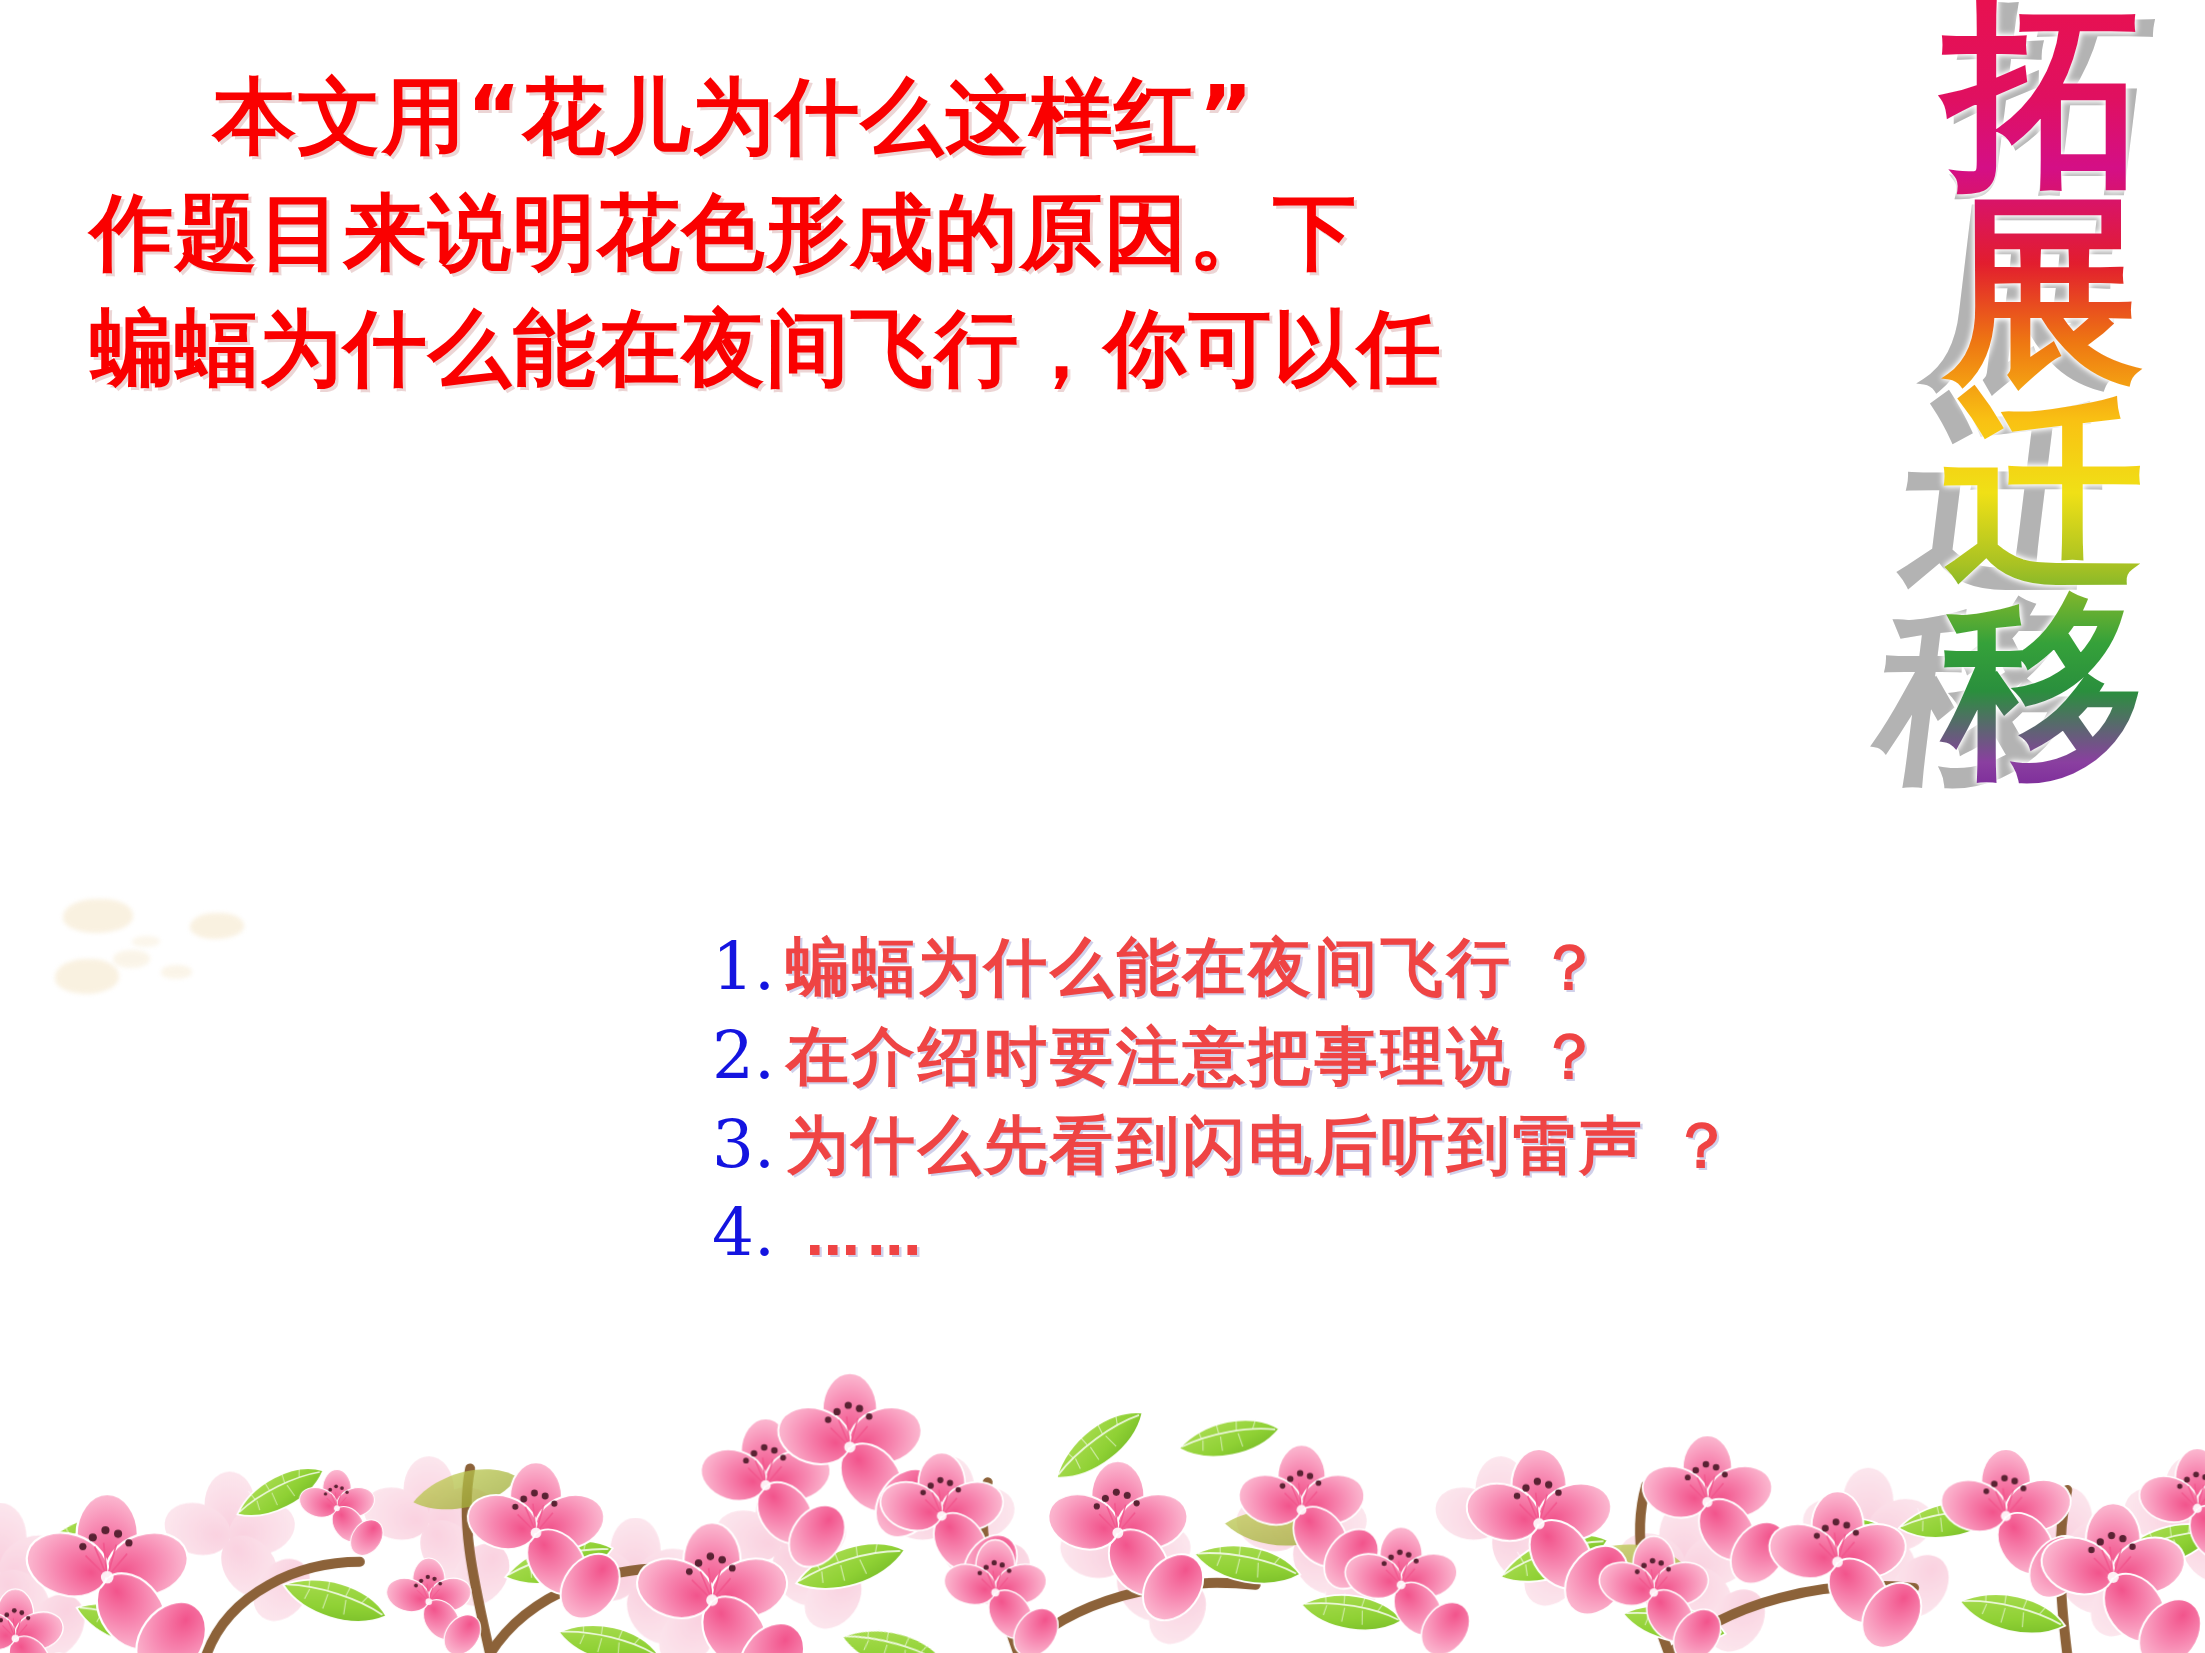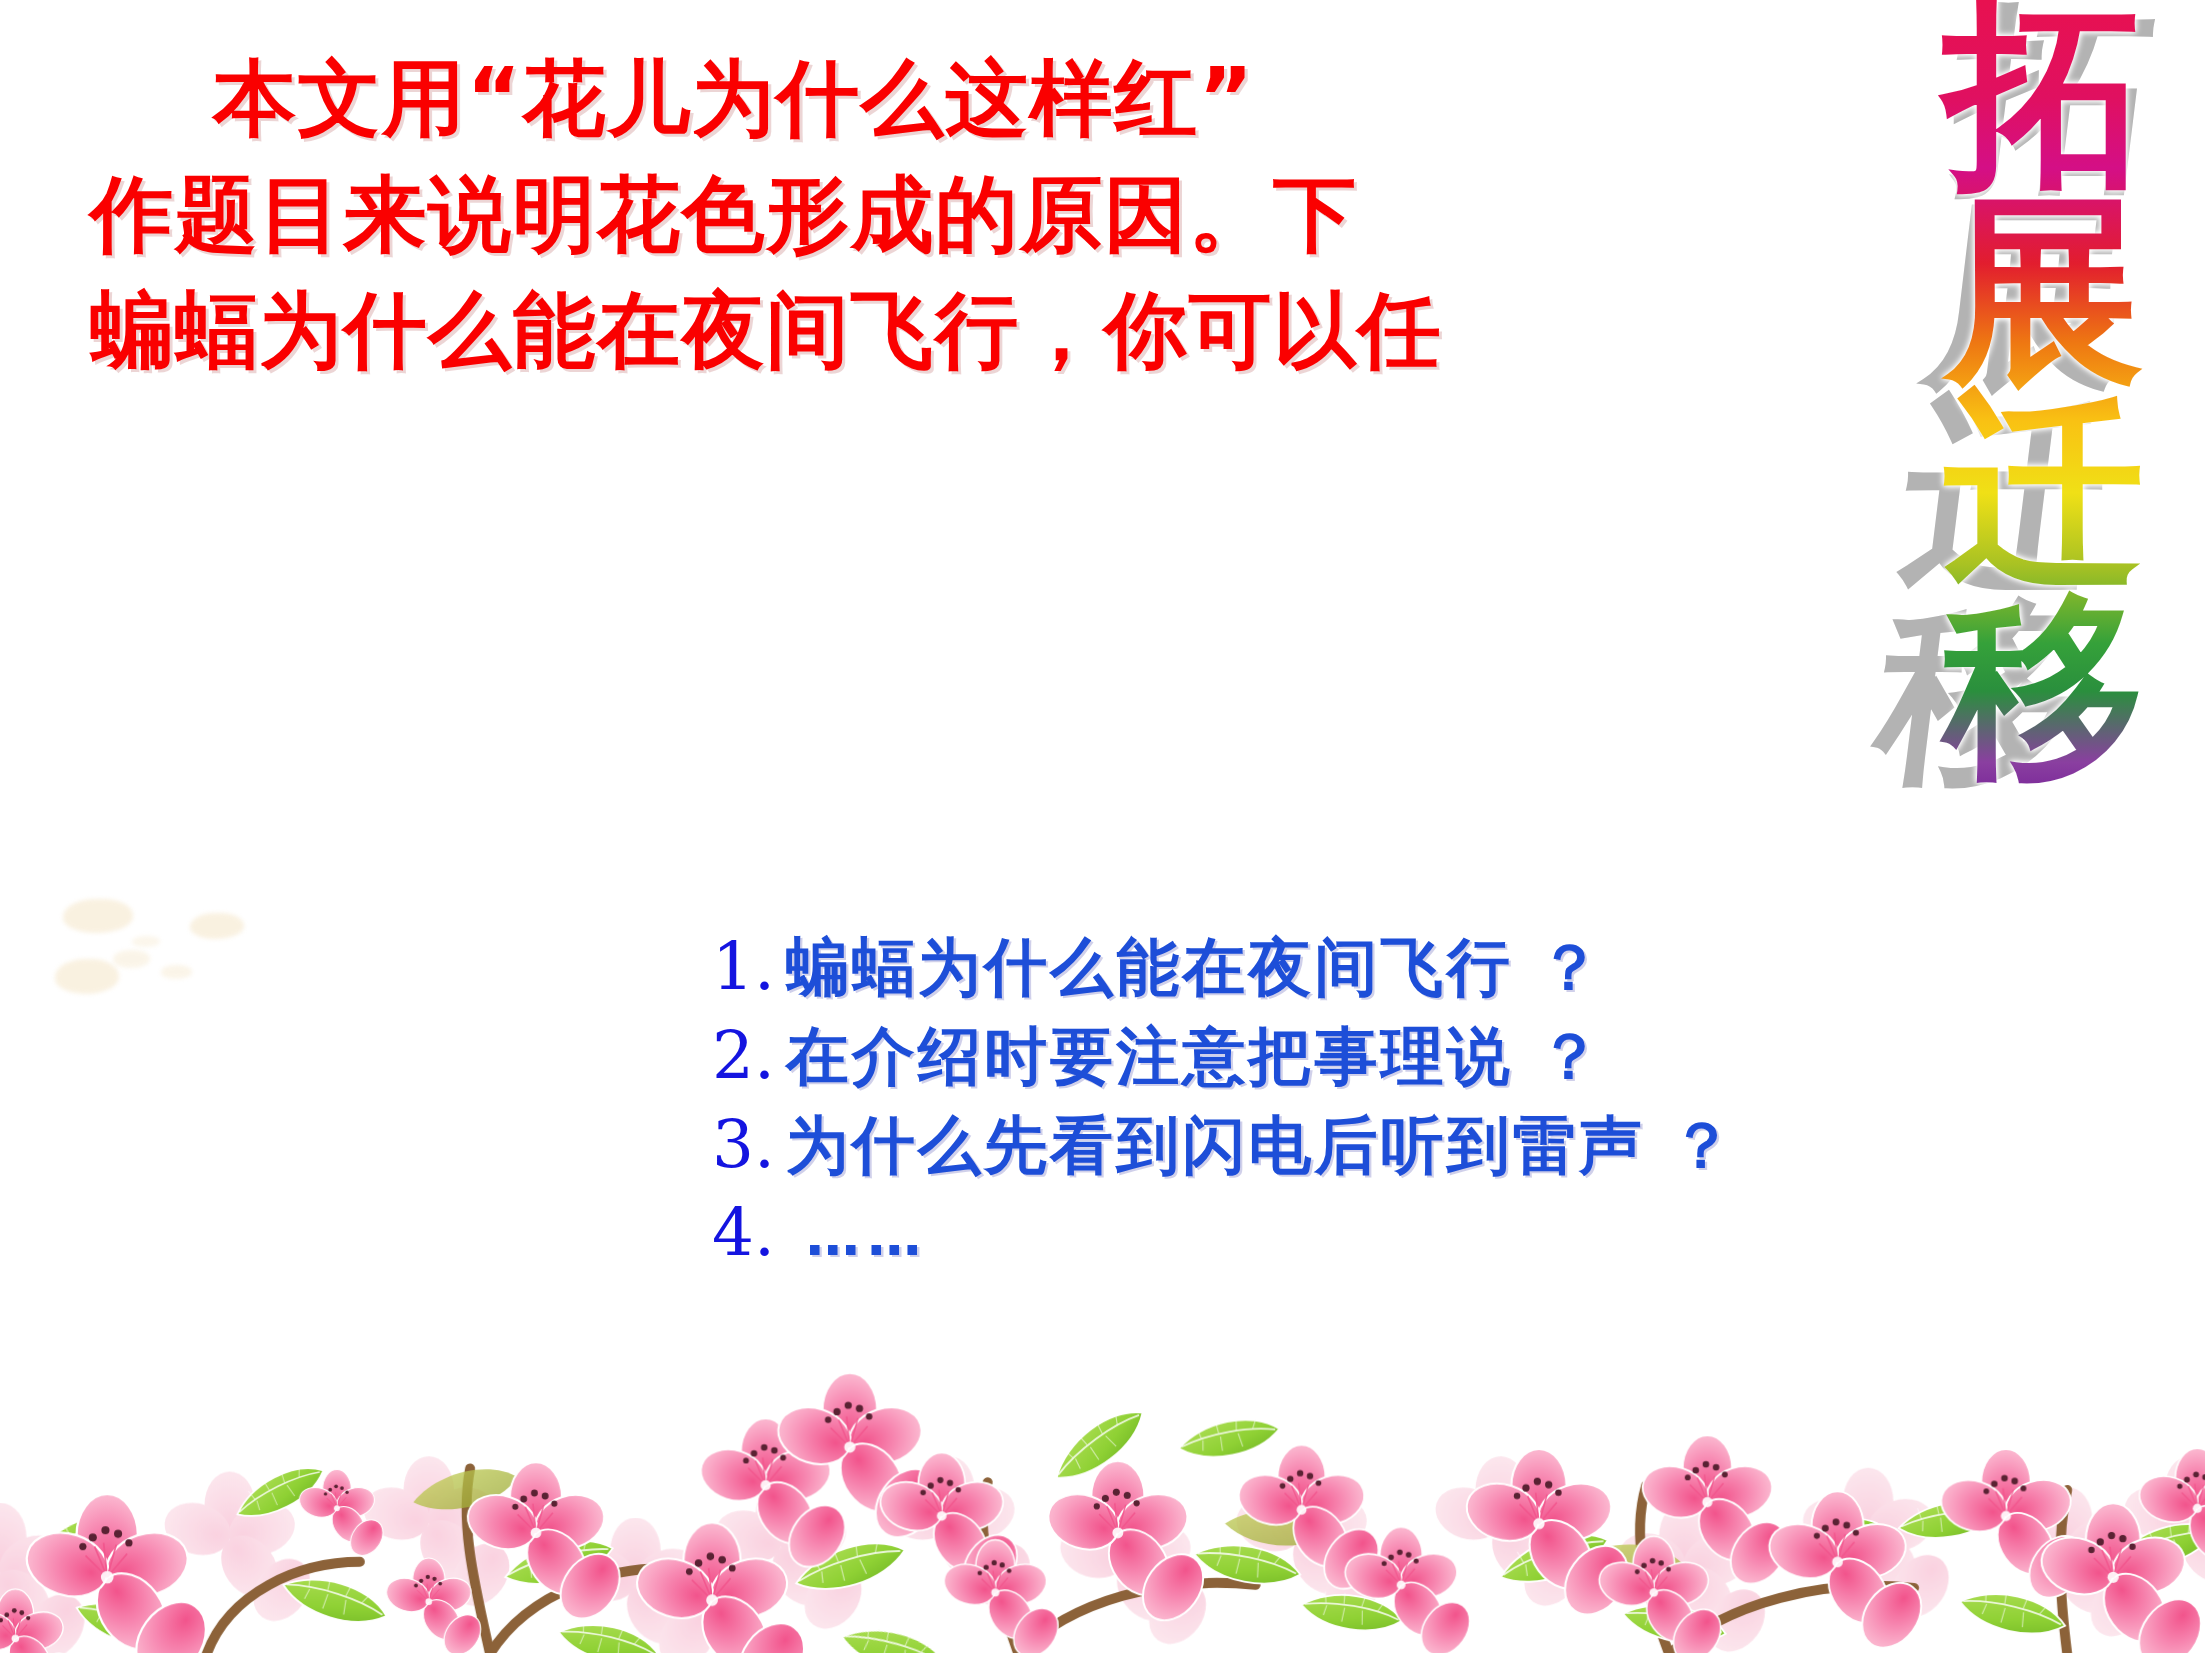--- a/index.html
+++ b/index.html
@@ -36,21 +36,21 @@
   .wm2 { left: 144px; top: 40px;  width: 54px;  height: 26px; }
   .wm3 { left: 9.2px;  top: 86px; width: 64px;  height: 35px; }
   .wm4 { left: 67px;  top: 77px; width: 37px;  height: 18.4px; opacity:.4; }
   .wm5 { left: 115px; top: 92px; width: 31px;  height: 13.8px; opacity:.4; }
   .wm6 { left: 86px; top: 63px;  width: 27.6px;  height: 10.7px; opacity:.35; }
 
   
   .red-block {
     position: absolute;
     left: 90px;
-    top: 52px;
+    top: 70px;
     width: 1776px;
   }
   .red-line {
     color: #fa0000;
     font-size: 83px;
     line-height: 93px;
     font-weight: bold;
     letter-spacing: 1.5px;
     white-space: nowrap;
     margin: 0 0 23px 0;
@@ -124,21 +124,21 @@
     line-height: 74px;
     font-family: "DejaVu Serif", "Liberation Serif", serif;
     color: #1414e0;
     margin-right: 10.7px;
   }
   .q-text {
     font-size: 63px;
     line-height: 74px;
     font-weight: bold;
     letter-spacing: 3.1px;
-    color: #1d4ed8;
+    color: #ef4444;
     text-shadow: 2.3px 2.3px 0 rgba(20, 20, 150, 0.20);
   }
   .q-text.dots {
     font-size: 54px;
     letter-spacing: 7.7px;
     padding-left: 20px;
   }
 
   
   .floral {

